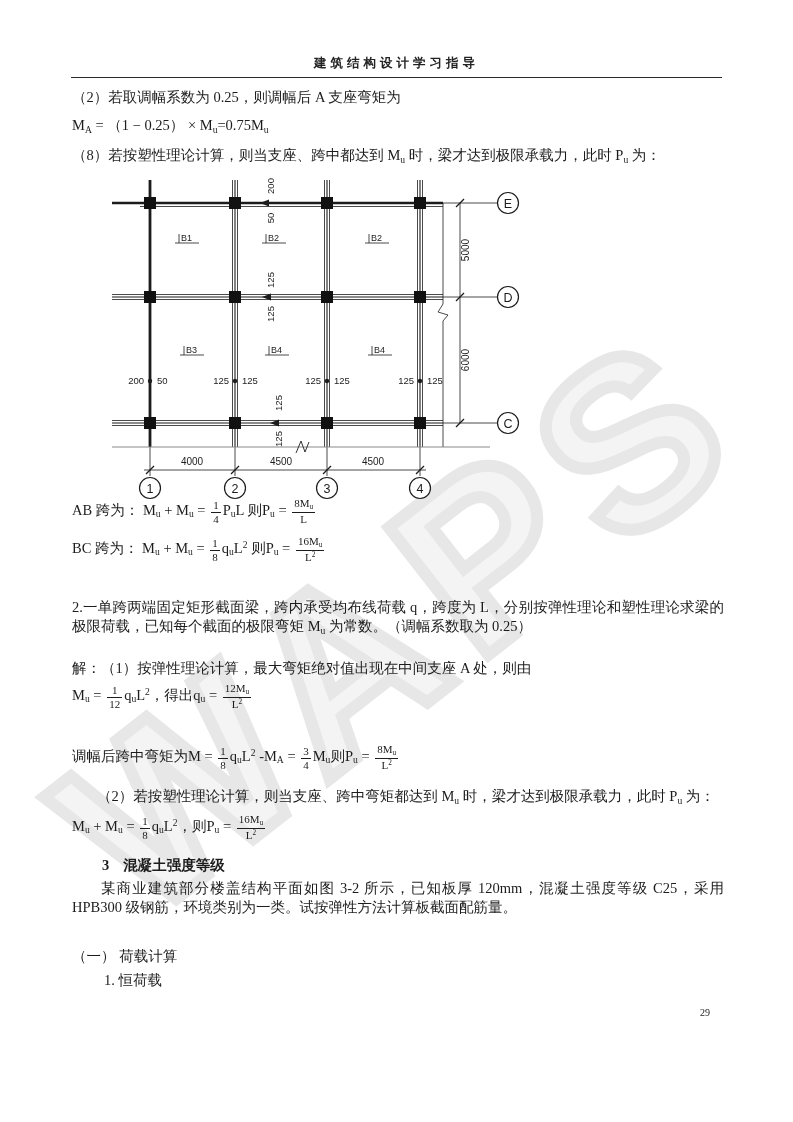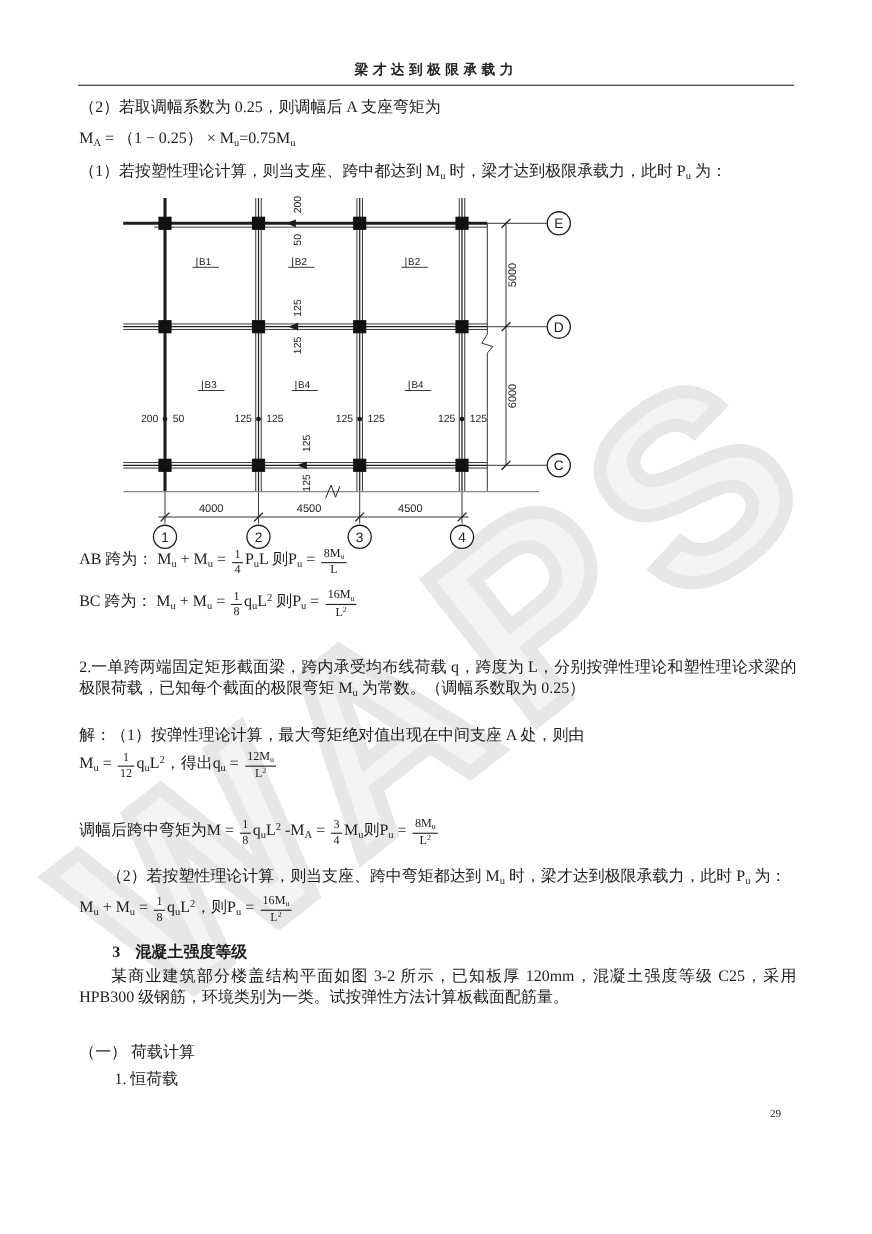--- a/index.html
+++ b/index.html
@@ -34,26 +34,26 @@
   svg text{font-family:"Liberation Sans",sans-serif;fill:#1c1c1c;}
   svg .ax{font-family:"Liberation Serif",serif;font-size:12.5px;}
 </style>
 </head>
 <body>
 
 <div class="page">
 
   <div class="wmark">WAPS</div>
 
-  <div class="hdr">梁才达到极限承载力</div>
+  <div class="hdr">建筑结构设计学习指导</div>
   <div class="rule"></div>
 
   <div class="tline" style="top:88px;text-align:center;">（2）若取调幅系数为 0.25，则调幅后 A 支座弯矩为</div>
   <div class="tline" style="top:116px;"><span class="ft">M</span><span class="fsub">A</span><span class="ft"> = （1 − 0.25） × M</span><span class="fsub">u</span><span class="ft">=0.75M</span><span class="fsub">u</span></div>
-  <div class="tline" style="top:146px;"><span class="ft">（1）若按塑性理论计算，则当支座、跨中都达到 M</span><span class="fsub">u</span><span class="ft"> 时，梁才达到极限承载力，此时 P</span><span class="fsub">u</span><span class="ft"> 为：</span></div>
+  <div class="tline" style="top:146px;"><span class="ft">（8）若按塑性理论计算，则当支座、跨中都达到 M</span><span class="fsub">u</span><span class="ft"> 时，梁才达到极限承载力，此时 P</span><span class="fsub">u</span><span class="ft"> 为：</span></div>
 
   <svg class="layer" style="left:92px;top:172px;" width="452" height="332" viewBox="0 0 452 332">
     <g stroke="#1c1c1c" stroke-width="1" fill="none">
 
       <line x1="20" y1="31" x2="351" y2="31" stroke-width="2.6"></line>
       <line x1="48" y1="34.5" x2="351" y2="34.5" stroke-width="0.8"></line>
       <line x1="351" y1="31" x2="405" y2="31" stroke-width="0.8"></line>
 
       <line x1="20" y1="122.5" x2="351" y2="122.5" stroke-width="0.8"></line>
       <line x1="20" y1="125" x2="351" y2="125" stroke-width="1.1"></line>

